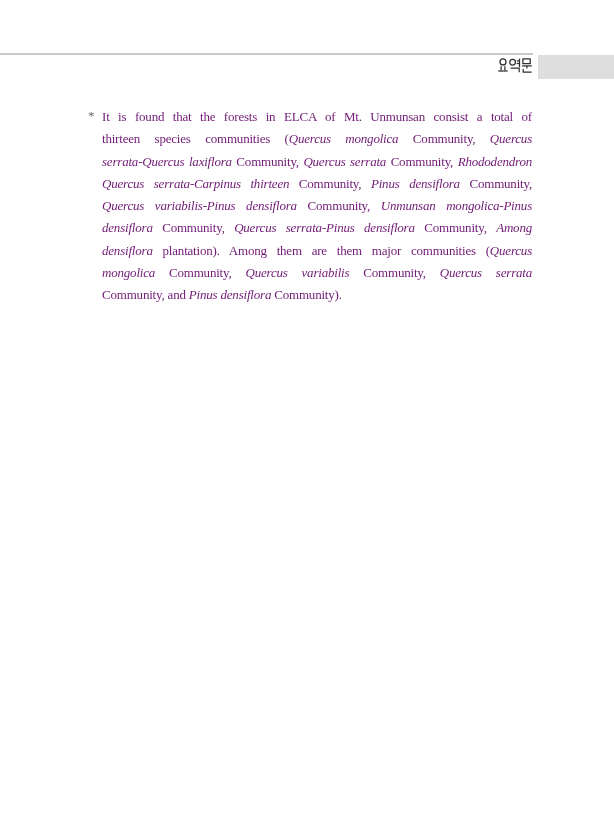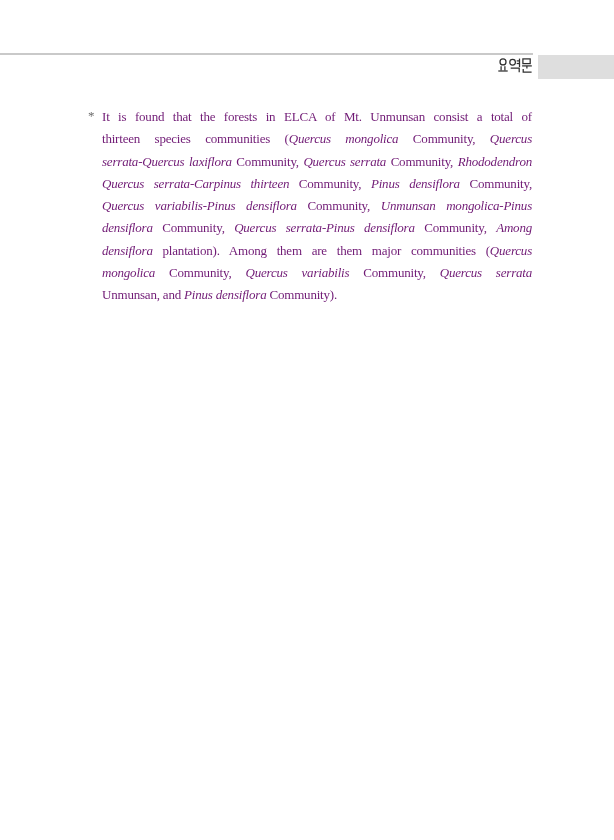--- a/index.html
+++ b/index.html
@@ -90,16 +90,16 @@
 
   <div class="paragraph">
       <div class="line just"><span>It is found that the forests in ELCA of Mt. Unmunsan consist a total of</span></div>
       <div class="line just"><span>thirteen species communities (</span><i>Quercus mongolica</i><span> Community, </span><i>Quercus</i></div>
       <div class="line just"><i>serrata-Quercus laxiflora</i><span> Community, </span><i>Quercus serrata</i><span> Community, </span><i>Rhododendron</i></div>
       <div class="line just"><i>Quercus serrata-Carpinus thirteen</i><span> Community, </span><i>Pinus densiflora</i><span> Community,</span></div>
       <div class="line just"><i>Quercus variabilis-Pinus densiflora</i><span> Community, </span><i>Unmunsan mongolica-Pinus</i></div>
       <div class="line just"><i>densiflora</i><span> Community, </span><i>Quercus serrata-Pinus densiflora</i><span> Community, </span><i>Among</i></div>
       <div class="line just"><i>densiflora</i><span> plantation). Among them are them major communities (</span><i>Quercus</i></div>
       <div class="line just"><i>mongolica</i><span> Community, </span><i>Quercus variabilis</i><span> Community, </span><i>Quercus serrata</i></div>
-      <div class="line"><span>Unmunsan, and </span><i>Pinus densiflora</i><span> Community).</span></div>
+      <div class="line"><span>Community, and </span><i>Pinus densiflora</i><span> Community).</span></div>
     </div>
 
 </div>
 
 </body></html>

